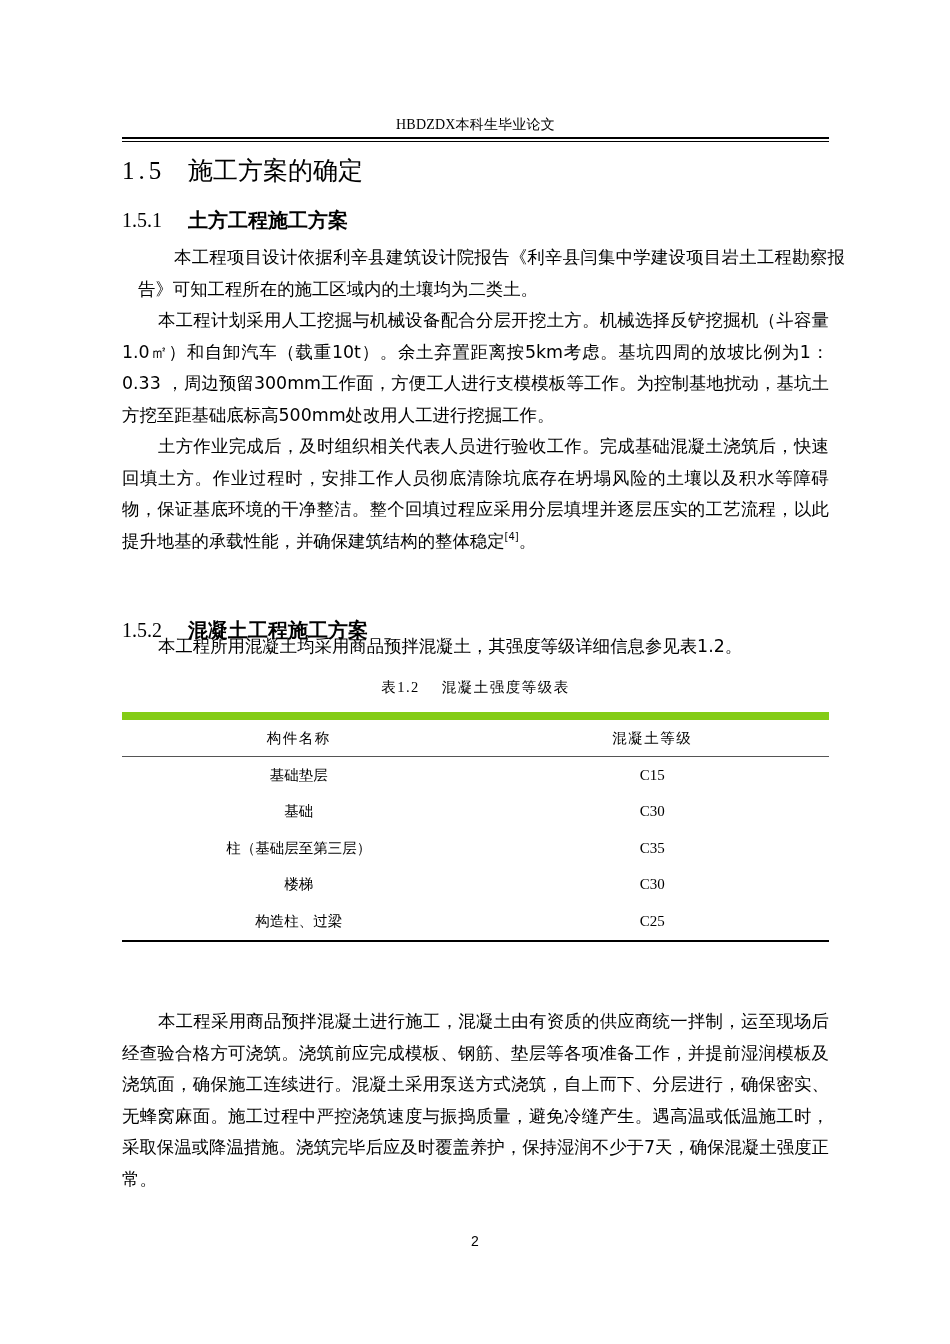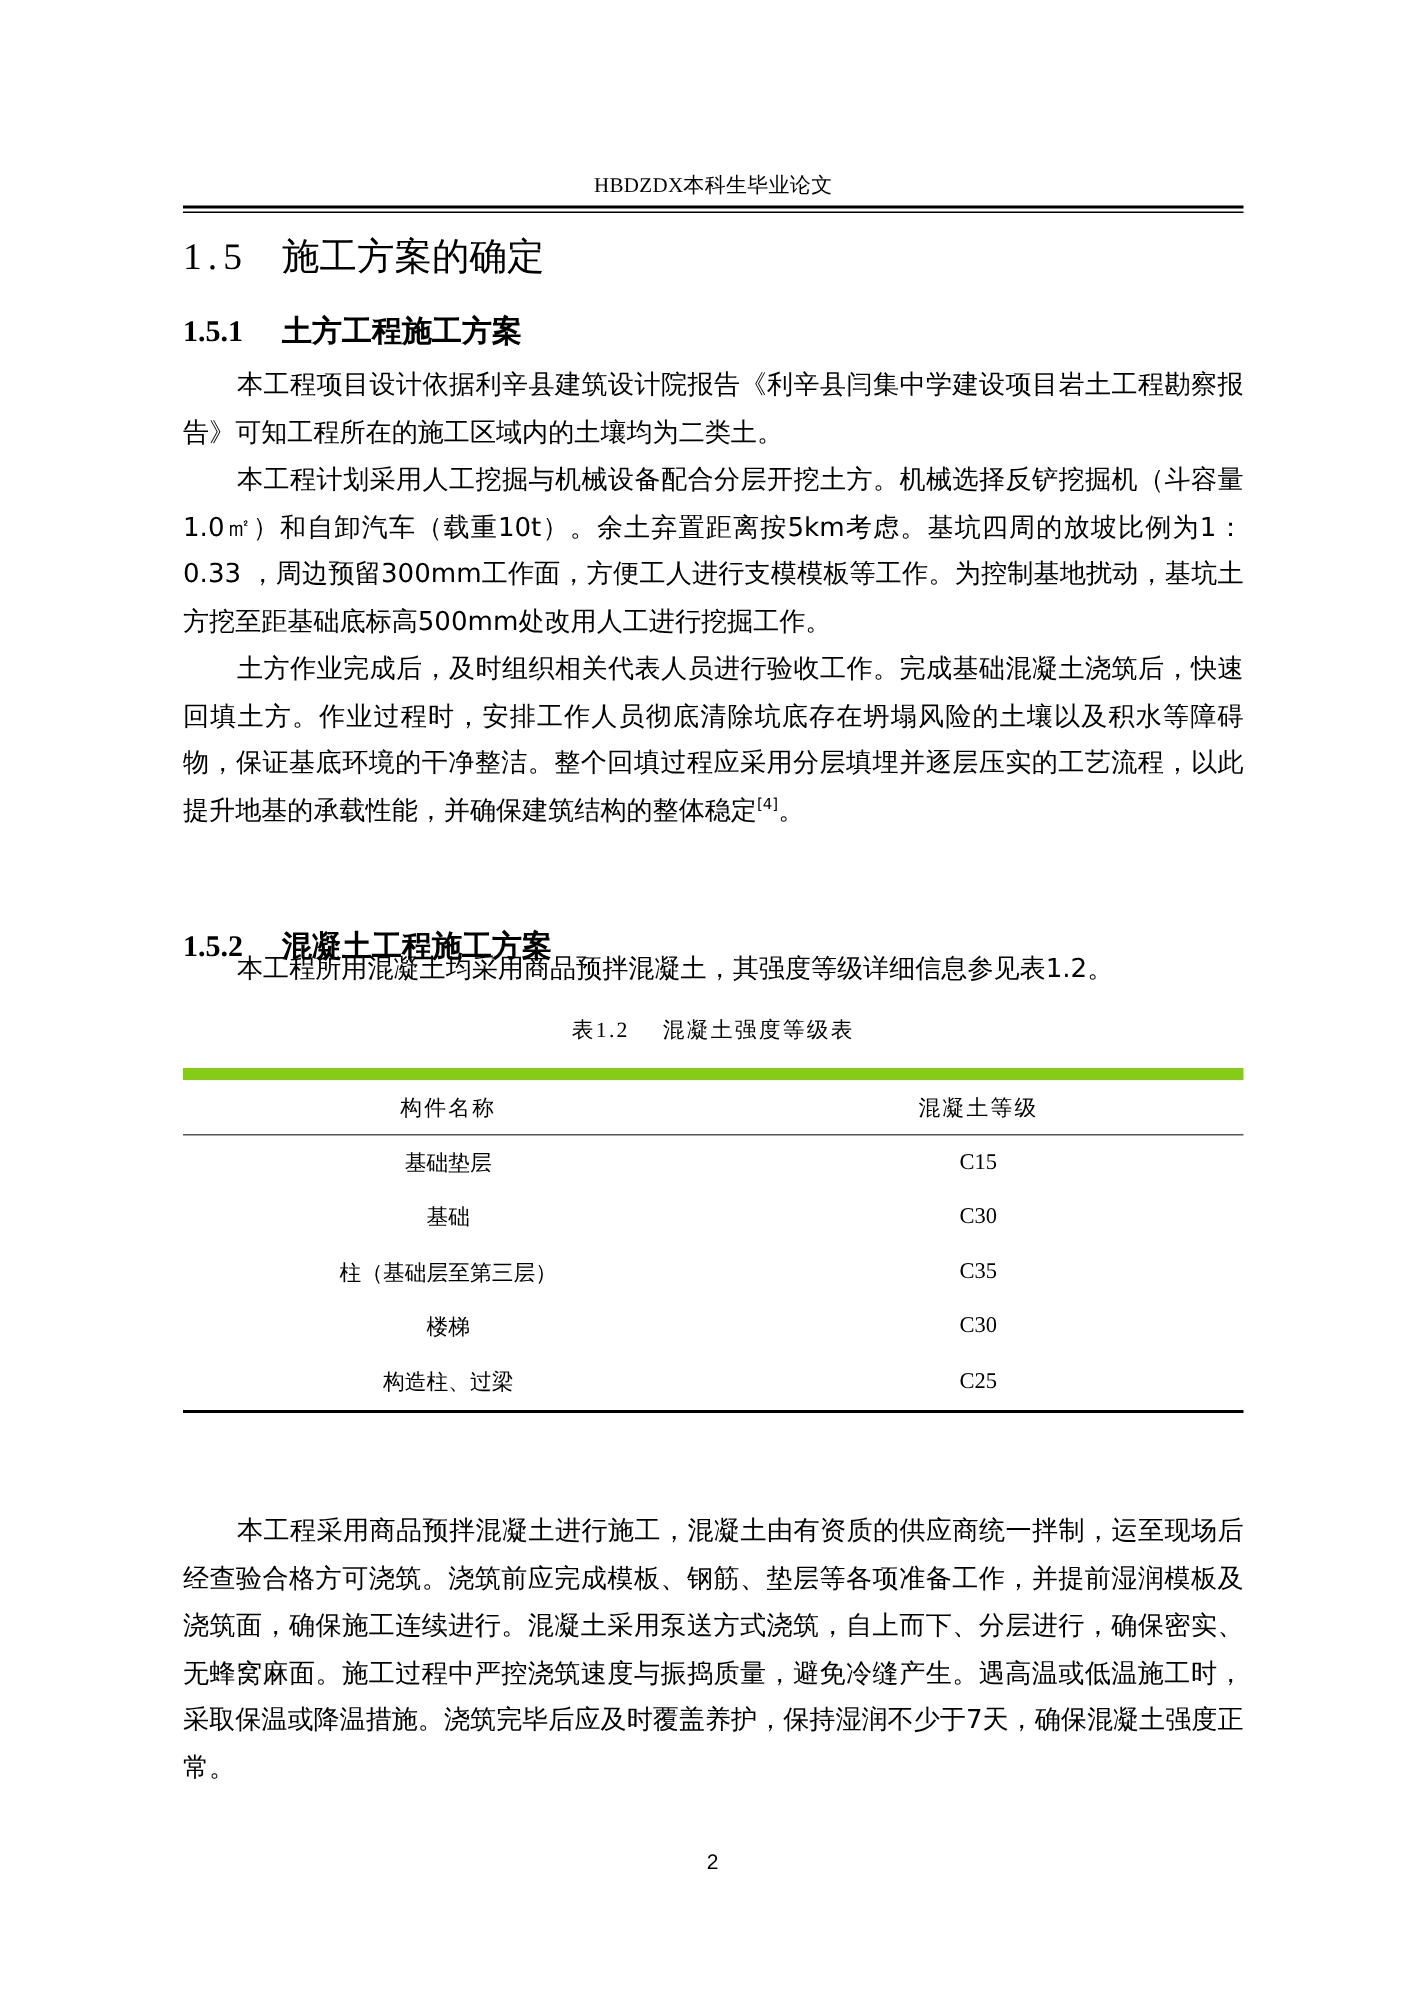--- a/index.html
+++ b/index.html
@@ -68,21 +68,21 @@
       line-height: 28px;
       font-weight: bold;
       margin: 0;
       white-space: nowrap;
       font-family: "DejaVu Sans", "Liberation Sans", sans-serif;
     }
     .h2 .num {
       font-family: "Liberation Serif", "DejaVu Serif", serif;
       display: inline-block;
       width: 66px;
-      font-weight: bold;
+      font-weight: normal;
     }
     .h2 .title { font-weight: bold; }
     .para {
       position: absolute;
       left: 122px;
       width: 707px;
       font-size: 17.4px;
       line-height: 31.6px;
       text-align: justify;
       text-indent: 36px;
@@ -163,21 +163,21 @@
   </div>
 
   <h1 class="h1">
     <span class="num">1.5</span><span>施工方案的确定</span>
   </h1>
 
   <h2 class="h2" style="top:206px;">
     <span class="num">1.5.1</span><span class="title">土方工程施工方案</span>
   </h2>
 
-  <p class="para" style="top:242px;">本工程项目设计依据利辛县建筑设计院报告《利辛县闫集中学建设项目岩土工程勘察报告》可知工程所在的施工区域内的土壤均为二类土。</p>
+  <p class="para" style="top:242px;margin-left:16px;">本工程项目设计依据利辛县建筑设计院报告《利辛县闫集中学建设项目岩土工程勘察报告》可知工程所在的施工区域内的土壤均为二类土。</p>
 
   <p class="para" style="top:305px;">本工程计划采用人工挖掘与机械设备配合分层开挖土方。机械选择反铲挖掘机（斗容量1.0㎡）和自卸汽车（载重10t）。余土弃置距离按5km考虑。基坑四周的放坡比例为1：0.33 ，周边预留300mm工作面，方便工人进行支模模板等工作。为控制基地扰动，基坑土方挖至距基础底标高500mm处改用人工进行挖掘工作。</p>
 
   <p class="para" style="top:431px;"><span>土方作业完成后，及时组织相关代表人员进行验收工作。完成基础混凝土浇筑后，快速回填土方。作业过程时，安排工作人员彻底清除坑底存在坍塌风险的土壤以及积水等障碍物，保证基底环境的干净整洁。整个回填过程应采用分层填埋并逐层压实的工艺流程，以此提升地基的承载性能，并确保建筑结构的整体稳定</span><sup>[4]</sup><span>。</span></p>
 
   <h2 class="h2" style="top:616px;">
     <span class="num">1.5.2</span><span class="title">混凝土工程施工方案</span>
   </h2>
 
   <p class="para" style="top:631px;">本工程所用混凝土均采用商品预拌混凝土，其强度等级详细信息参见表1.2。</p>

